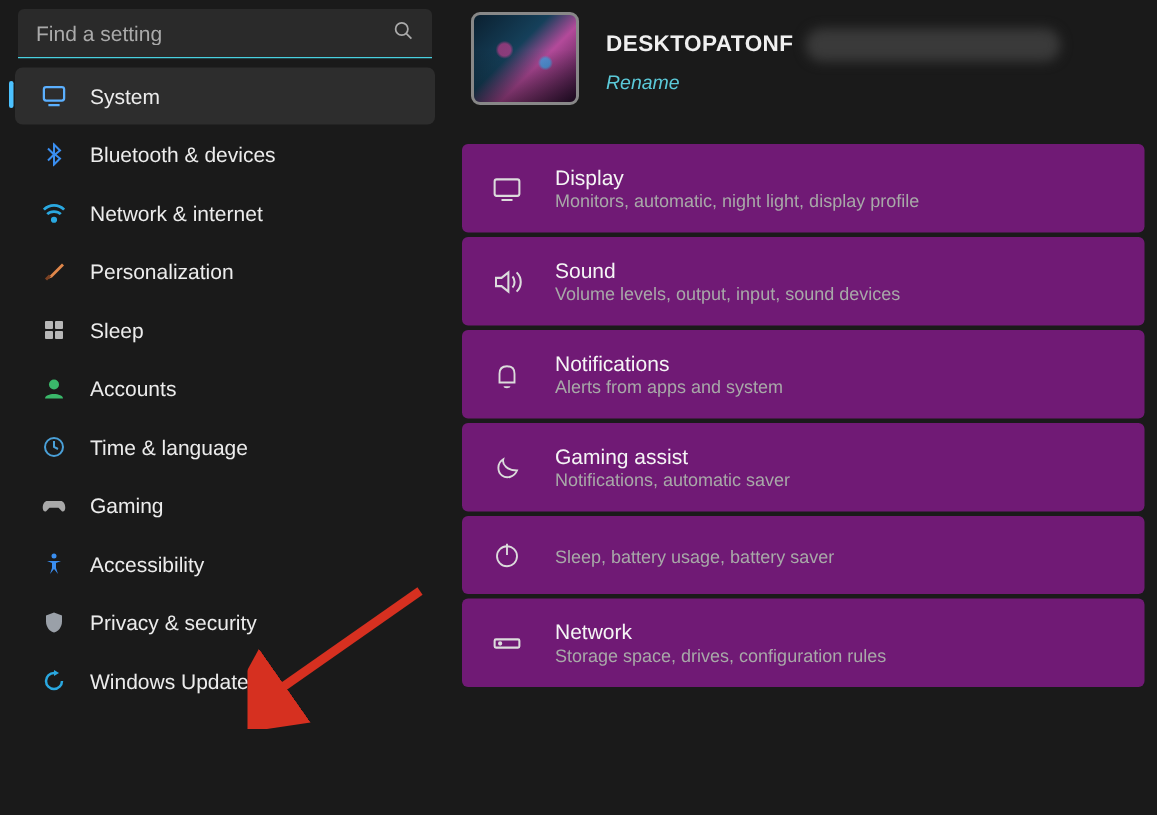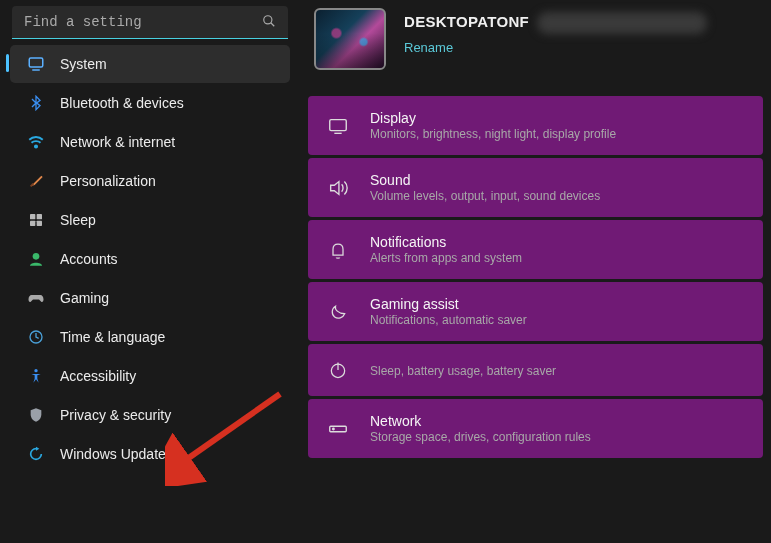--- a/index.html
+++ b/index.html
@@ -22,21 +22,20 @@
     }
     .search-input {
       width: 100%;
       background: #2a2a2a;
       border: none;
       border-bottom: 1px solid #48d0e0;
       padding: 8px 34px 8px 12px;
       color: #ccc;
       font-size: 14px;
       border-radius: 4px 4px 0 0;
-      font-family: Liberation Mono, monospace;
     }
     .search-input::placeholder { color: #aaa; }
     .search-icon {
       position: absolute;
       right: 12px;
       top: 50%;
       transform: translateY(-50%);
       color: #aaa;
     }
     .nav { list-style: none; margin-top: 6px; }
@@ -72,21 +71,21 @@
       flex-shrink: 0;
     }
     .main {
       flex: 1;
       padding: 6px 8px 6px 8px;
       overflow: hidden;
     }
     .header {
       display: flex;
       gap: 18px;
-      align-items: flex-start;
+      align-items: center;
       padding: 2px 0 26px 6px;
     }
     .avatar {
       width: 72px;
       height: 62px;
       border-radius: 6px;
       border: 2px solid #888;
       background: linear-gradient(135deg,#0b2030,#15405a 40%,#b34a9a 60%,#2a1030);
       position: relative;
       overflow: hidden;
@@ -108,20 +107,21 @@
       filter: blur(4px);
       vertical-align: middle;
       margin-left: 4px;
     }
     .rename-link {
       color: #5bc9d8;
       font-size: 13px;
       margin-top: 6px;
       cursor: pointer;
       display: inline-block;
+      font-style: italic;
     }
     .tiles { display: flex; flex-direction: column; gap: 3px; }
     .tile {
       background: #701a75;
       border-radius: 4px;
       padding: 14px 18px;
       display: flex;
       align-items: center;
       gap: 20px;
       cursor: pointer;
@@ -209,34 +209,34 @@
       <span class="nav-icon">
         <svg width="16" height="16" viewBox="0 0 24 24" fill="#3ab86a">
             <circle cx="12" cy="8" r="5"></circle>
             <path d="M3 22 C3 16 21 16 21 22 Z"></path>
           </svg>
       </span>
       <span>Accounts</span>
     </li>
     <li class="nav-item">
       <span class="nav-icon">
-        <svg width="18" height="18" viewBox="0 0 24 24" fill="#a8a8a8">
-            <path d="M6 8 L18 8 C20 8 22 10 22 14 C22 17 20 18 19 17 L16 14 L8 14 L5 17 C4 18 2 17 2 14 C2 10 4 8 6 8 Z"></path>
-          </svg>
-      </span>
-      <span>Gaming</span>
-    </li>
-    <li class="nav-item">
-      <span class="nav-icon">
         <svg width="16" height="16" viewBox="0 0 24 24" fill="none" stroke="#4aa0d8" stroke-width="2">
             <circle cx="12" cy="12" r="9"></circle>
             <path d="M12 6 L12 12 L16 14"></path>
           </svg>
       </span>
       <span>Time &amp; language</span>
+    </li>
+    <li class="nav-item">
+      <span class="nav-icon">
+        <svg width="18" height="18" viewBox="0 0 24 24" fill="#a8a8a8">
+            <path d="M6 8 L18 8 C20 8 22 10 22 14 C22 17 20 18 19 17 L16 14 L8 14 L5 17 C4 18 2 17 2 14 C2 10 4 8 6 8 Z"></path>
+          </svg>
+      </span>
+      <span>Gaming</span>
     </li>
     <li class="nav-item">
       <span class="nav-icon">
         <svg width="16" height="16" viewBox="0 0 24 24" fill="#3a8ef0">
             <circle cx="12" cy="4" r="2.5"></circle>
             <path d="M5 9 L19 9 L14 11 L14 16 L16 22 L12 17 L8 22 L10 16 L10 11 Z"></path>
           </svg>
       </span>
       <span>Accessibility</span>
     </li>
@@ -275,21 +275,21 @@
   <div class="tiles">
     <div class="tile">
       <span class="tile-icon">
         <svg width="22" height="22" viewBox="0 0 24 24" fill="none" stroke="currentColor" stroke-width="1.5">
             <rect x="3" y="5" width="18" height="12" rx="1.5"></rect>
             <line x1="8" y1="20" x2="16" y2="20"></line>
           </svg>
       </span>
       <div class="tile-text">
         <div class="tile-title">Display</div>
-        <div class="tile-sub">Monitors, brightness, night light, display profile</div>
+        <div class="tile-sub">Monitors, automatic, night light, display profile</div>
       </div>
     </div>
     <div class="tile">
       <span class="tile-icon">
         <svg width="22" height="22" viewBox="0 0 24 24" fill="none" stroke="currentColor" stroke-width="1.5">
             <path d="M4 9 L4 15 L8 15 L13 19 L13 5 L8 9 Z"></path>
             <path d="M16 8 C18 10 18 14 16 16"></path>
             <path d="M19 5 C23 9 23 15 19 19"></path>
           </svg>
       </span>

